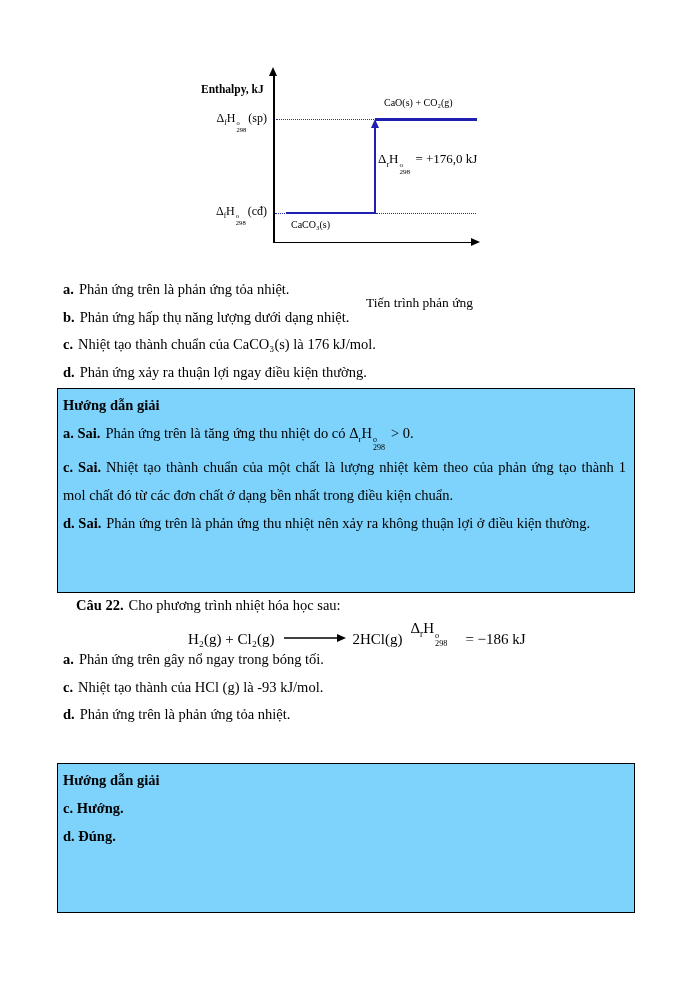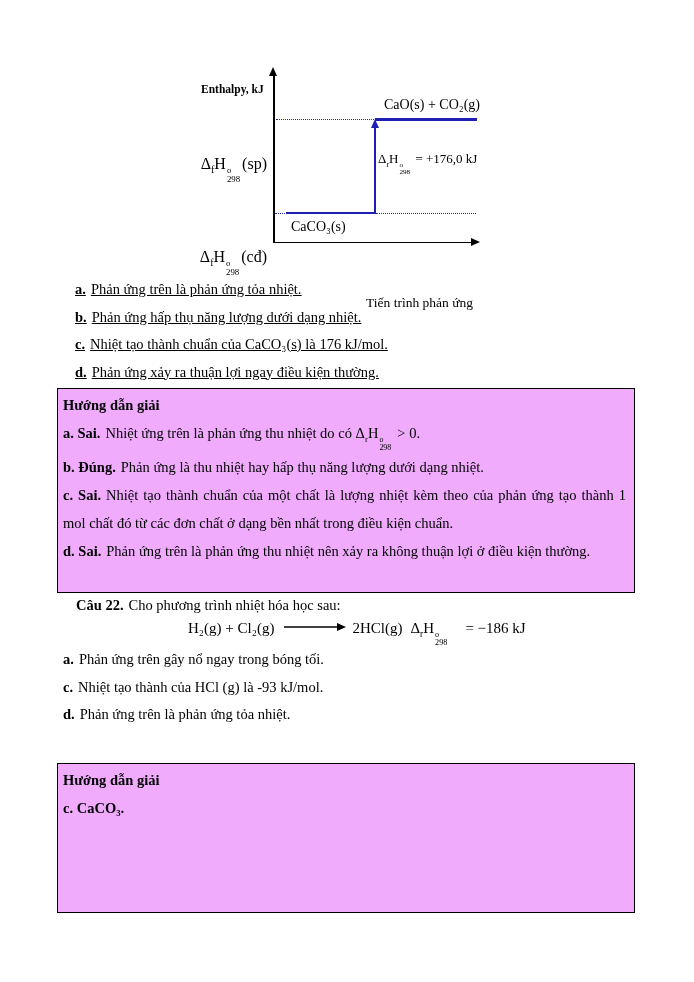--- a/index.html
+++ b/index.html
@@ -6,36 +6,36 @@
   .page {
     position:relative; width:694px; height:982px; background:#ffffff;
     font-family:"Liberation Serif", serif; color:#000;
   }
   
   p { margin:0; }
   .opt, .sol-item, .q-head { font-size:14.5px; line-height:27.5px; }
   .pfx { font-weight:bold; margin-right:5px; }
   .just { text-align:justify; }
   
-  .options1 { position:absolute; left:75px; top:276px; width:565px;text-decoration:underline; }
+  .options1 { position:absolute; left:63px; top:276px; width:565px; }
   .options2 { position:absolute; left:63px; top:646px; width:565px; }
   .qhead22  { position:absolute; left:76px; top:592px; width:565px; }
   .solution-box {
     position:absolute; left:57px; width:578px; box-sizing:border-box;
-    border:1.6px solid #000; padding:2px 8px 4px 5px; background:#f0abfc;
+    border:1.6px solid #000; padding:2px 8px 4px 5px; background:#7dd3fc;
   }
   .box1 { top:388px; height:205px; }
   .box2 { top:763px; height:150px; }
   .sol-title { font-weight:bold; font-size:14.5px; line-height:28px; }
   .sol-item { line-height:28px; }
   .sol-item .tail { margin-left:4px; }
   
   .equation {
     position:absolute; left:188px; top:620px; height:28px;
-    display:flex; align-items:flex-start; font-size:15px; white-space:nowrap;
+    display:flex; align-items:flex-end; font-size:15px; white-space:nowrap;
   }
   .equation .seg { margin-right:8px; }
   .equation .arrow { margin:0 6px 0 2px; display:inline-block; }
   .eq-val { margin-left:16px; }
   
   .thermo { white-space:nowrap; }
   .thermo sub { font-size:0.62em; }
   .supsub {
     display:inline-flex; flex-direction:column; align-items:flex-start;
     font-size:0.55em; line-height:1.0; vertical-align:-0.5em; margin:0 2px 0 1px;
@@ -48,22 +48,22 @@
     position:absolute; width:0; height:0;
     border-left:4.5px solid transparent; border-right:4.5px solid transparent;
     border-bottom:9px solid #000;
   }
   .arrow-right {
     position:absolute; width:0; height:0;
     border-top:4.5px solid transparent; border-bottom:4.5px solid transparent;
     border-left:9px solid #000;
   }
   .arrow-up.blue { border-bottom-color:#1f1fb4; border-left-width:4.5px; border-right-width:4.5px; }
-  .dlabel { position:absolute; font-size:14px; white-space:nowrap; }
-  .lvl-label { position:absolute; left:185px; width:82px; text-align:right; font-size:16px; white-space:nowrap;margin-top:44px; }
+  .dlabel { position:absolute; font-size:10px; white-space:nowrap; }
+  .lvl-label { position:absolute; left:185px; width:82px; text-align:right; font-size:12px; white-space:nowrap; }
   .yaxis-label { position:absolute; left:201px; top:83px; font-weight:bold; font-size:11.5px; }
   .xaxis-label { position:absolute; left:366px; top:248px; font-size:13.5px;margin-top:47px; }
   .rxn-label { position:absolute; left:378px; top:151px; font-size:13px; white-space:nowrap; }
 </style>
 </head>
 <body>
 
 <div class="page">
 
   <div>
@@ -113,25 +113,24 @@
 
   <div class="options1">
     <p class="opt"><b class="pfx">a.</b><span>Phản ứng trên là phản ứng tỏa nhiệt.</span></p>
     <p class="opt"><b class="pfx">b.</b><span>Phản ứng hấp thụ năng lượng dưới dạng nhiệt.</span></p>
     <p class="opt"><b class="pfx">c.</b><span>Nhiệt tạo thành chuẩn của CaCO₃(s) là 176 kJ/mol.</span></p>
     <p class="opt"><b class="pfx">d.</b><span>Phản ứng xảy ra thuận lợi ngay điều kiện thường.</span></p>
   </div>
 
   <div class="solution-box box1">
     <p class="sol-title">Hướng dẫn giải</p>
-    <p class="sol-item"><b class="pfx">a. Sai.</b><span>Nhiệt ứng trên là phản ứng thu nhiệt do có</span>&nbsp;<span class="thermo"><span>Δ</span><sub>r</sub><span>H</span><span class="supsub">
+    <p class="sol-item"><b class="pfx">a. Sai.</b><span>Phản ứng trên là tăng ứng thu nhiệt do có</span>&nbsp;<span class="thermo"><span>Δ</span><sub>r</sub><span>H</span><span class="supsub">
             <span>o</span>
             <span>298</span>
           </span></span><span class="tail">&gt; 0.</span></p>
-    <p class="sol-item"><b class="pfx">b. Đúng.</b><span>Phản ứng là thu nhiệt hay hấp thụ năng lượng dưới dạng nhiệt.</span></p>
     <p class="sol-item just"><b class="pfx">c. Sai.</b><span>Nhiệt tạo thành chuẩn của một chất là lượng nhiệt kèm theo của phản ứng tạo thành 1 mol chất đó từ các đơn chất ở dạng bền nhất trong điều kiện chuẩn.</span></p>
     <p class="sol-item just"><b class="pfx">d. Sai.</b><span>Phản ứng trên là phản ứng thu nhiệt nên xảy ra không thuận lợi ở điều kiện thường.</span></p>
   </div>
 
   <div class="qhead22">
     <p class="q-head"><b class="pfx">Câu 22.</b><span>Cho phương trình nhiệt hóa học sau:</span></p>
   </div>
 
   <div class="equation">
     <span class="seg">H₂(g) + Cl₂(g)</span>
@@ -150,16 +149,17 @@
   </div>
 
   <div class="options2">
     <p class="opt"><b class="pfx">a.</b><span>Phản ứng trên gây nổ ngay trong bóng tối.</span></p>
     <p class="opt"><b class="pfx">c.</b><span>Nhiệt tạo thành của HCl (g) là -93 kJ/mol.</span></p>
     <p class="opt"><b class="pfx">d.</b><span>Phản ứng trên là phản ứng tỏa nhiệt.</span></p>
   </div>
 
   <div class="solution-box box2">
     <p class="sol-title">Hướng dẫn giải</p>
-    <p class="sol-item"><b class="pfx">c. CaCO₃.</b><span></span></p>
+    <p class="sol-item"><b class="pfx">c. Hướng.</b><span></span></p>
+    <p class="sol-item"><b class="pfx">d. Đúng.</b><span></span></p>
   </div>
 
 </div>
 
 </body></html>

